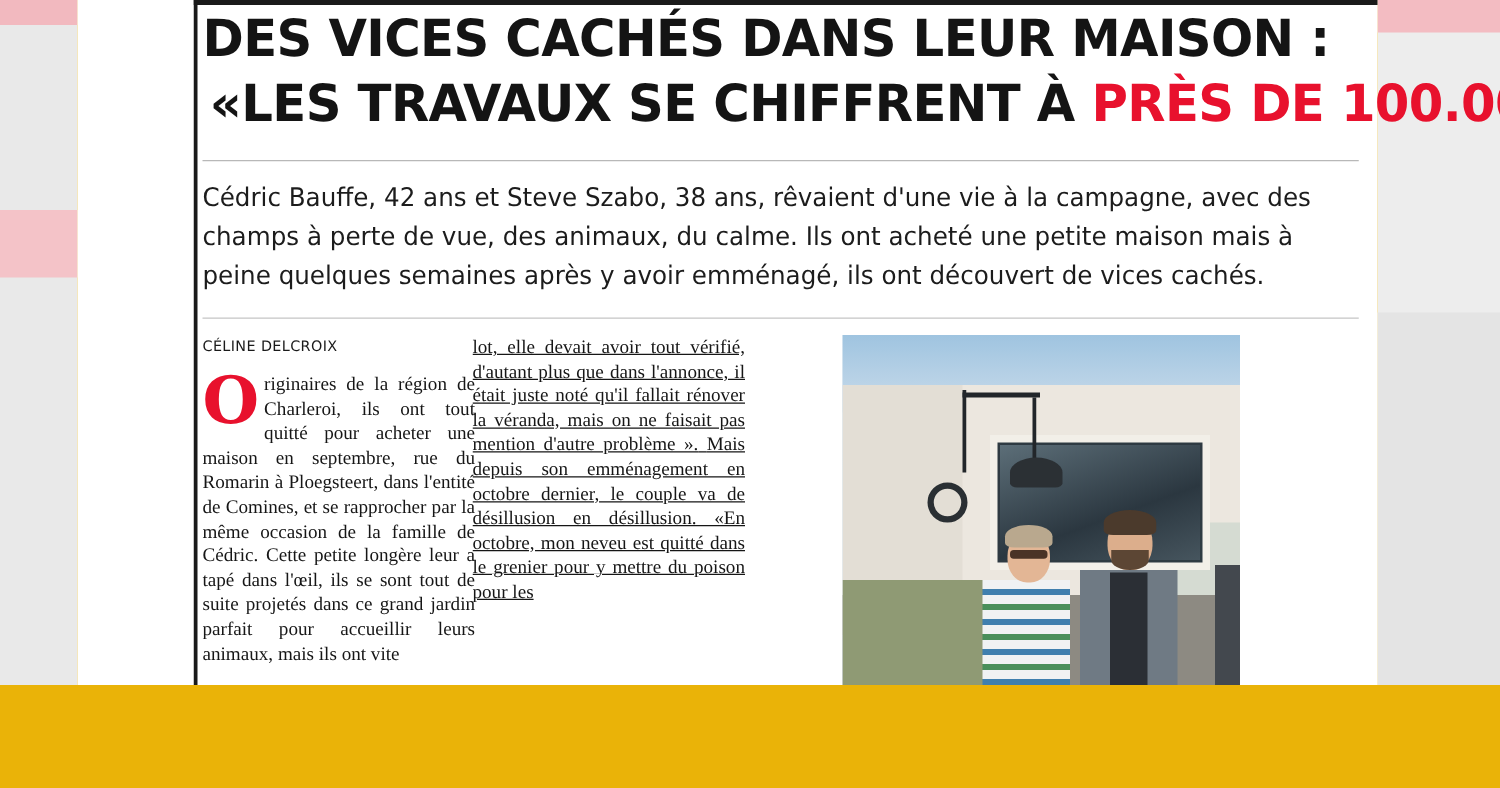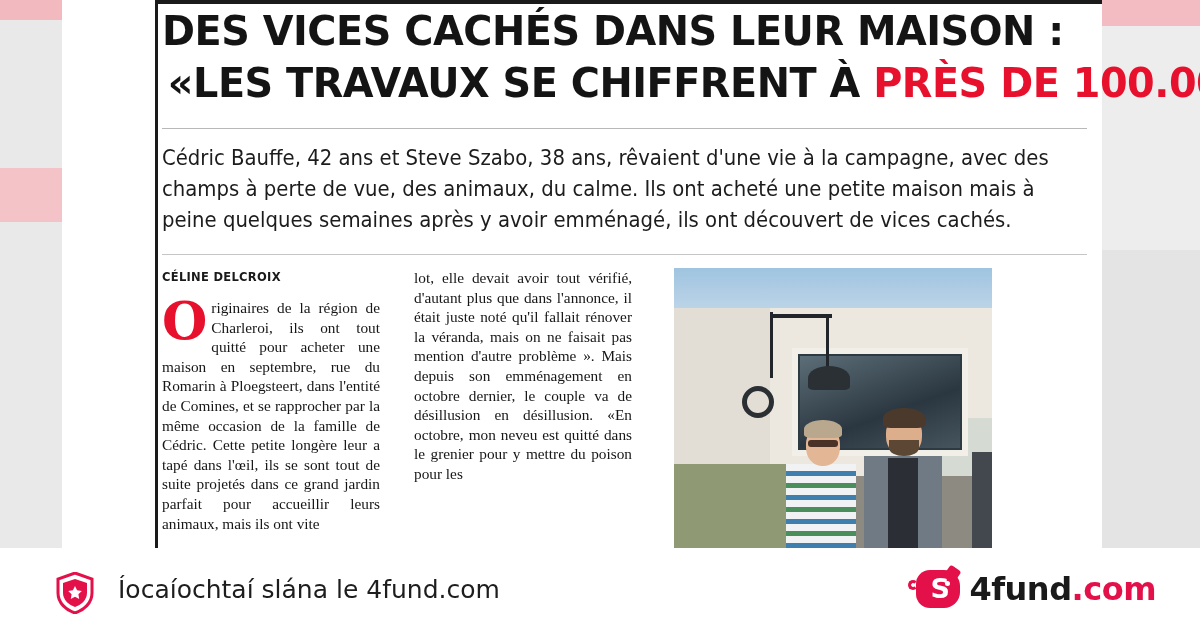--- a/index.html
+++ b/index.html
@@ -98,37 +98,37 @@
   }
 
   .sep2 {
     position: absolute; left: 100px; top: 254px; width: 925px; height: 1px; background: #c5c5c5;
   }
 
   
   .byline {
     position: absolute; left: 100px; top: 270px;
     font-family: "DejaVu Sans", sans-serif;
-    font-weight: 700;
+    font-weight: 400;
     font-size: 11.5px;
     letter-spacing: 0.3px;
     color: #1a1a1a;
     text-transform: uppercase;
   }
   .col {
     position: absolute;
     font-family: "Liberation Serif", serif;
     font-size: 15.3px;
     line-height: 19.6px;
     color: #161616;
     text-align: justify;
     overflow: hidden;
   }
   .col1 { left: 100px; top: 298px; width: 218px; height: 250px; }
-  .col2 { left: 352px; top: 268px; width: 218px; height: 280px; }
+  .col2 { left: 316px; top: 268px; width: 218px; height: 280px; text-decoration: underline; }
   .dropcap {
     float: left;
     font-family: "DejaVu Serif", serif;
     font-weight: 700;
     color: #e8112d;
     font-size: 52px;
     line-height: 42px;
     padding: 2px 4px 0 0;
   }
   .subhead {
@@ -304,36 +304,14 @@
       <div class="ph-p2-body"></div>
       <div class="ph-p2-shirt"></div>
       <div class="ph-p2-head"></div>
       <div class="ph-p2-hair"></div>
       <div class="ph-p2-beard"></div>
       <div class="ph-person3"></div>
     </div>
 
   </div>
 
-  <div class="banner">
-    <div class="shield">
-      <svg viewBox="0 0 38 42" width="38" height="42" aria-hidden="true">
-        <path d="M19 1 L36 7 V21 C36 31 28 38 19 41 C10 38 2 31 2 21 V7 Z" fill="none" stroke="#e4104a" stroke-width="3"></path>
-        <path d="M19 7 L31 11 V21 C31 28 25 33 19 35 C13 33 7 28 7 21 V11 Z" fill="#e4104a"></path>
-        <path d="M19 14 l2.1 4.3 4.7 0.7 -3.4 3.3 0.8 4.7 -4.2 -2.2 -4.2 2.2 0.8 -4.7 -3.4 -3.3 4.7 -0.7 Z" fill="#ffffff"></path>
-      </svg>
-    </div>
-    <div class="banner-text">Íocaíochtaí slána le 4fund.com</div>
-
-    <div class="brand">
-      <div class="brand-mark">
-        <div class="pig-tail"></div>
-        <div class="pig">
-          <div class="pig-ear"></div>
-          <div class="pig-eye"></div>
-          <div class="pig-s">S</div>
-        </div>
-      </div>
-      <div class="brand-text"><span>4fund</span><span class="dom">.com</span></div>
-    </div>
-  </div>
 
 </div>
 
 </body></html>

